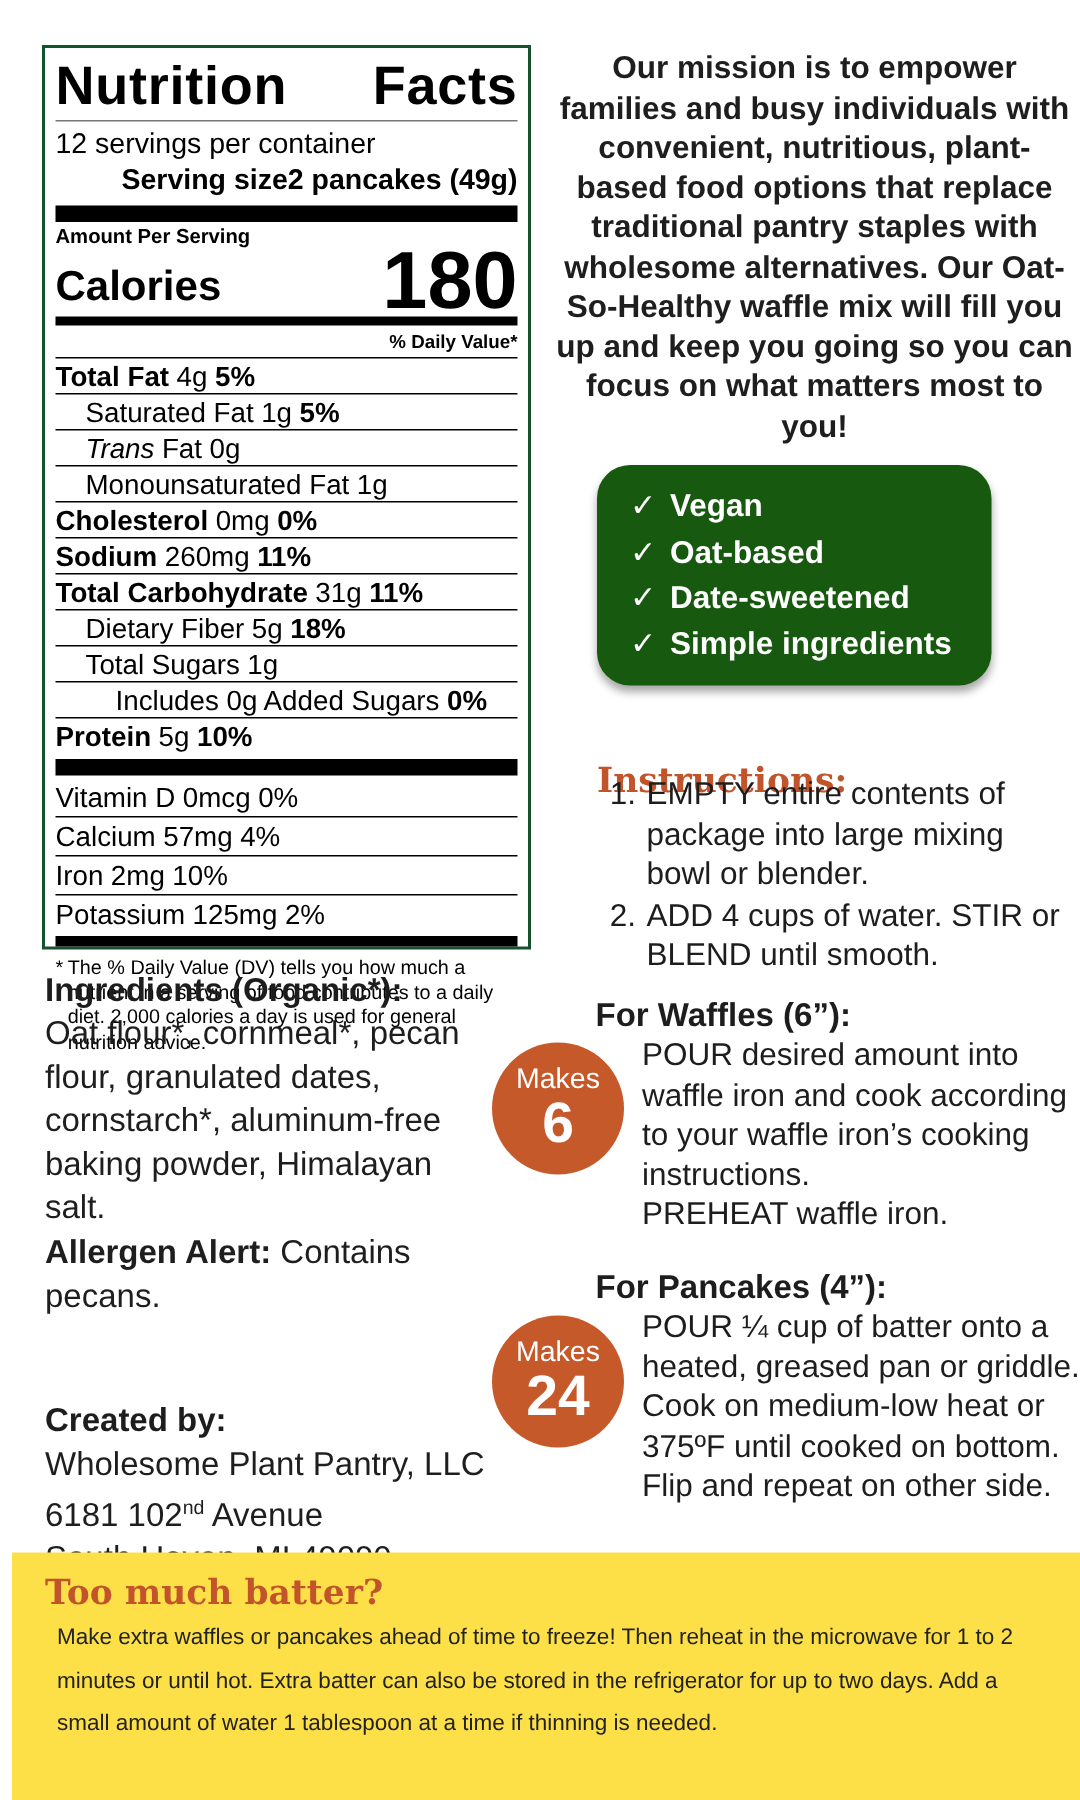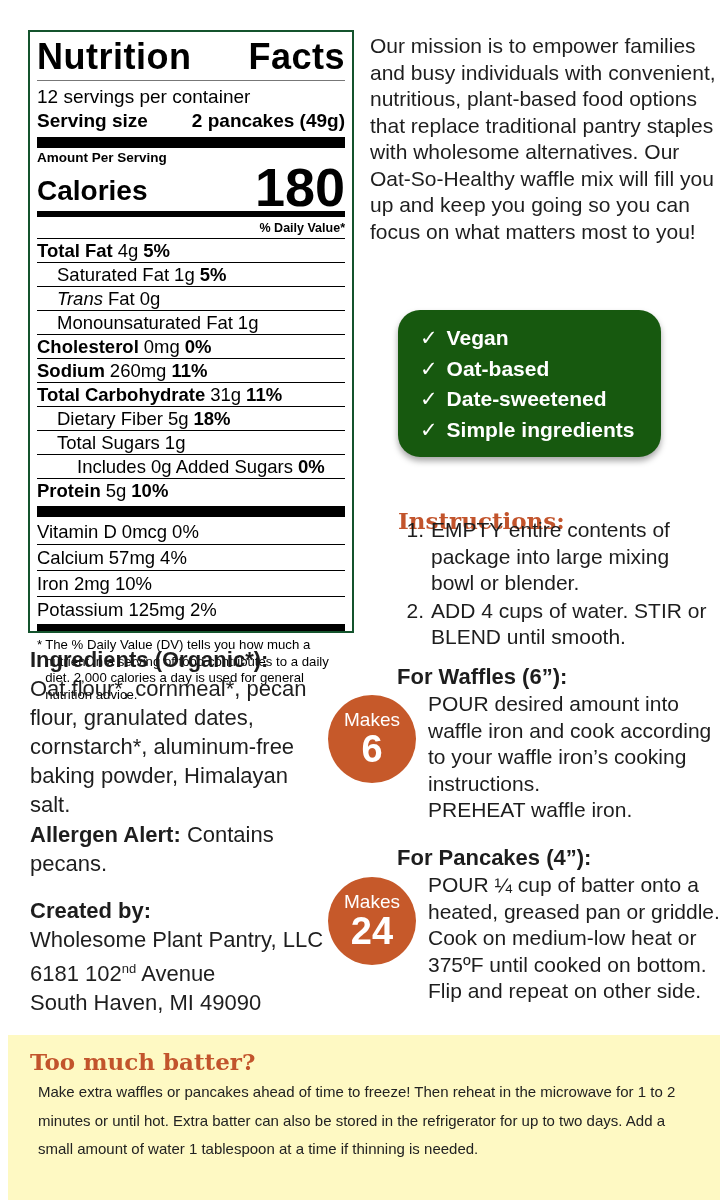--- a/index.html
+++ b/index.html
@@ -13,21 +13,21 @@
   .nfp {
     position:absolute; left:28px; top:30px; width:326px; height:603px;
     border:2px solid #14532d; background:#fff; color:#000; padding:5px 7px 4px 7px;
   }
   .nfp-title {
     font-size:36px; font-weight:800; letter-spacing:.5px; line-height:40px;
     text-align:justify; text-align-last:justify; white-space:nowrap;
   }
   .nfp-title-rule { border-top:1px solid #777; margin-top:3px; }
   .nfp-servings { font-size:19px; line-height:25px; margin-top:3px; }
-  .nfp-servsize { display:flex; justify-content:space-between; font-size:19px; font-weight:bold; line-height:24px; }
+  .nfp-servsize { display:flex; justify-content:flex-end; font-size:19px; font-weight:bold; line-height:24px; }
   .bar { background:#000; }
   .bar-lg { height:11px; margin:4px 0 2px 0; }
   .bar-md { height:6px;  margin:3px 0 2px 0; }
   .bar-sm { height:7px;  margin:2px 0 4px 0; }
   .nfp-aps { font-size:13.5px; font-weight:bold; line-height:16px; margin-top:2px; }
   .nfp-calrow { display:flex; justify-content:space-between; align-items:flex-end; height:42px; }
   .nfp-cal-label { font-size:28px; font-weight:bold; line-height:34px; }
   .nfp-cal-value { font-size:54px; font-weight:bold; line-height:42px; }
   .nfp-dvh { text-align:right; font-size:12.5px; font-weight:bold; line-height:19px; }
   .nrow {
@@ -41,21 +41,21 @@
   .ndv.b { font-weight:bold; }
   .ind1 { padding-left:20px; }
   .ind2 { padding-left:40px; }
   .vrow { font-size:18.5px; line-height:23px; padding:1px 0; }
   .nfp-footnote { display:flex; font-size:13.2px; line-height:16.5px; padding-top:2px; }
   .fn-star { margin-right:3px; }
 
   
   .mission {
     position:absolute; left:370px; top:33px; width:346px;
-    font-size:21px; line-height:26.5px; text-align:left; color:#1e1e1e;
+    font-size:21px; line-height:26.5px; text-align:center; color:#1e1e1e;font-weight:bold;
   }
   .badges {
     position:absolute; left:398px; top:310px; width:263px; height:147px;
     background:#17590f; border-radius:22px; color:#fff;
     padding:13px 10px 10px 22px; box-shadow:0 4px 6px rgba(0,0,0,.35);
   }
   .badge-item { font-size:21px; font-weight:bold; line-height:30.5px; display:flex; align-items:center; }
   .badge-check { margin-right:9px; font-weight:normal; }
   .serif-h {
     font-family:"DejaVu Serif", serif; font-weight:bold; color:#c2542c; font-size:23px; line-height:28px;margin-top:20px;
@@ -64,42 +64,42 @@
   .instructions { position:absolute; left:397px; top:517px; width:318px; }
   .step { display:flex; font-size:21px; line-height:26.5px; margin-bottom:1px; }
   .step-num { width:27px; flex:0 0 27px; text-align:right; margin-right:7px; }
 
   
   .ingredients { position:absolute; left:30px; top:645px; width:304px; }
   .block-h { font-size:22px; font-weight:bold; line-height:29px; }
   .body-text { font-size:22px; line-height:29px; color:#1e1e1e; }
   .allergen { position:absolute; left:30px; top:820px; width:304px; }
   .inline-h { font-weight:bold; }
-  .createdby { position:absolute; left:30px; top:896px; width:330px; }
+  .createdby { position:absolute; left:30px; top:932px; width:330px; }
   sup { font-size:13px; }
 
   
   .waffles-h  { position:absolute; left:397px; top:662px; }
   .pancakes-h { position:absolute; left:397px; top:843px; }
   .makes-circle {
     position:absolute; width:88px; height:88px; border-radius:50%;
     background:#c6592a; color:#fff; display:flex; flex-direction:column;
     align-items:center; justify-content:center; text-align:center;
   }
   .circle-waffles  { left:328px; top:695px; }
   .circle-pancakes { left:328px; top:877px; }
   .makes-word { font-size:19px; line-height:20px; }
   .makes-num  { font-size:38px; font-weight:bold; line-height:38px; }
   .waffles-body  { position:absolute; left:428px; top:691px; width:292px; font-size:21px; line-height:26.5px; }
   .pancakes-body { position:absolute; left:428px; top:872px; width:294px; font-size:21px; line-height:26.5px; }
 
   
   .tip-band {
     position:absolute; left:8px; top:1035px; width:712px; height:165px;
-    background:#fef9c3;
+    background:#fde047;
   }
   .tip-h { margin:13px 0 2px 22px; }
   .tip-text { margin:2px 18px 0 30px; font-size:15px; line-height:28.5px; color:#222; }
 </style>
 </head>
 <body>
 
 <div class="page">
 
   <section class="nfp">

